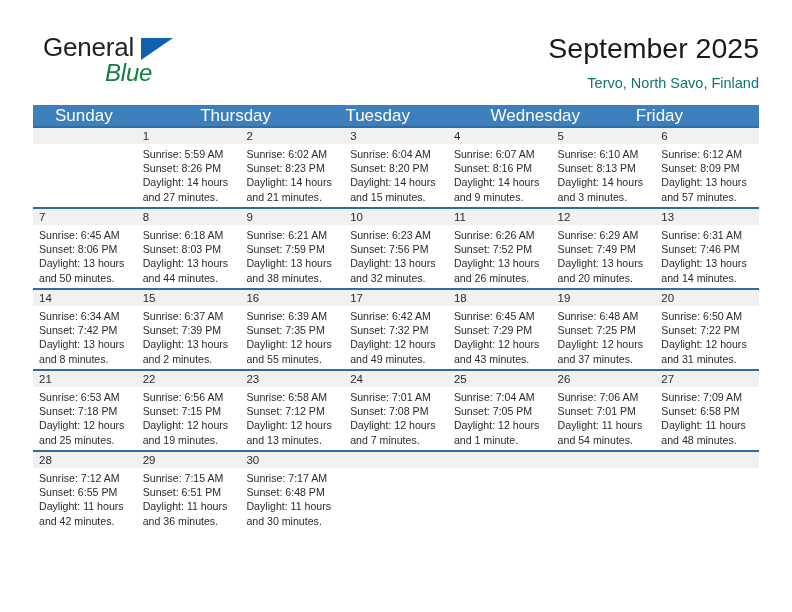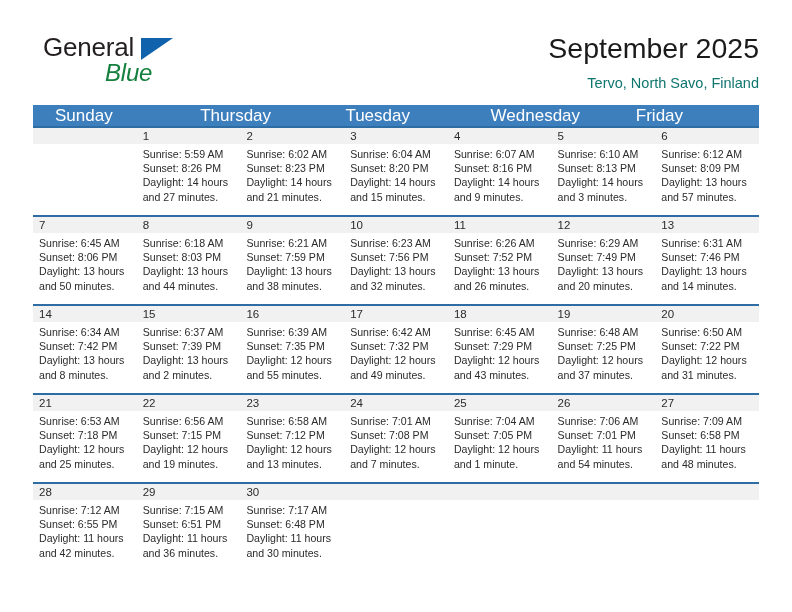--- a/index.html
+++ b/index.html
@@ -110,21 +110,21 @@
     font-size: 11.5px;
     color: #2b2b2b;
     line-height: 17px;
     padding-left: 6px;
     white-space: nowrap;
     overflow: hidden;
   }
   .week .detailrow {
     display: flex;
     background: #ffffff;
-    height: 71px;
+    height: 63px;
   }
   .daydetail {
     flex: 1 1 0;
     padding: 3px 7px 0 6px;
     font-size: 10.6px;
     color: #2b2b2b;
     line-height: 14.2px;
     white-space: pre-line;
     overflow: hidden;
   }

